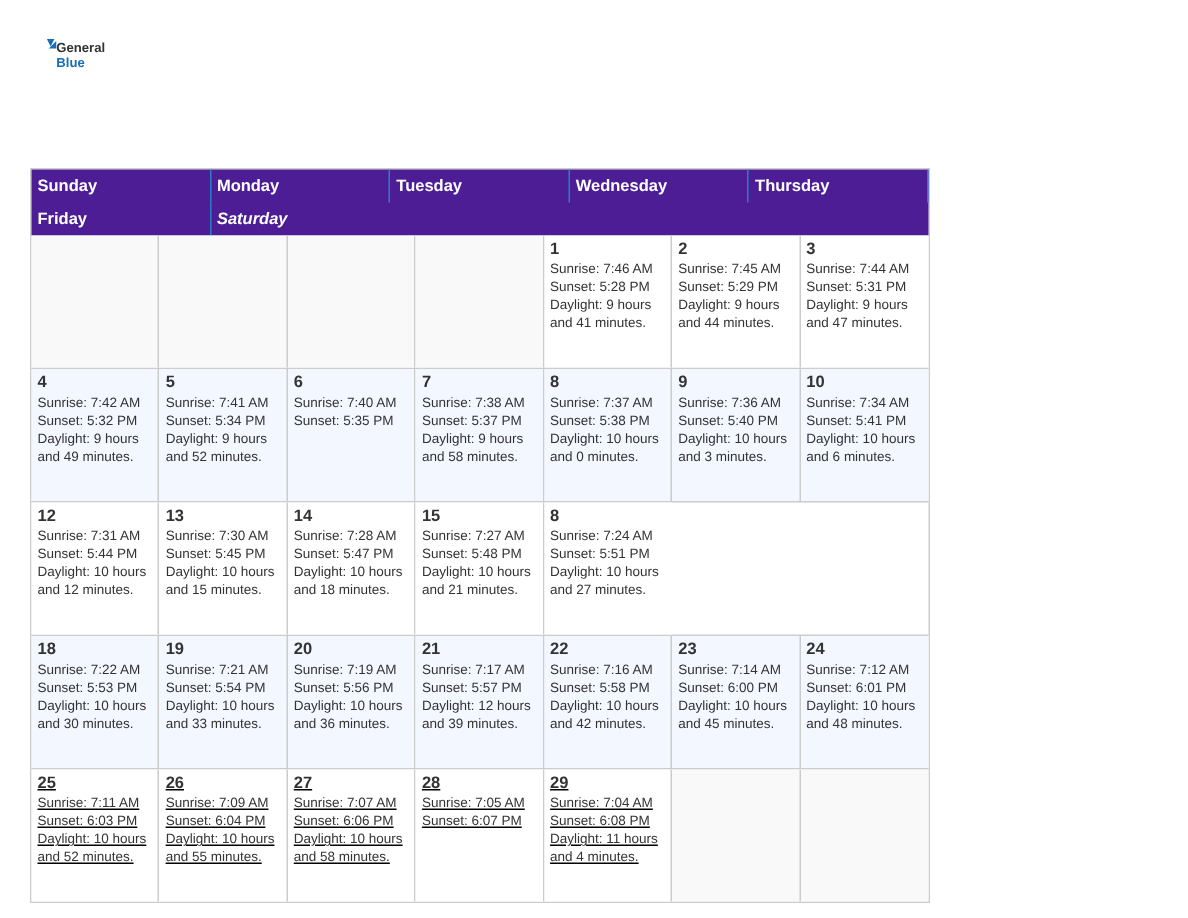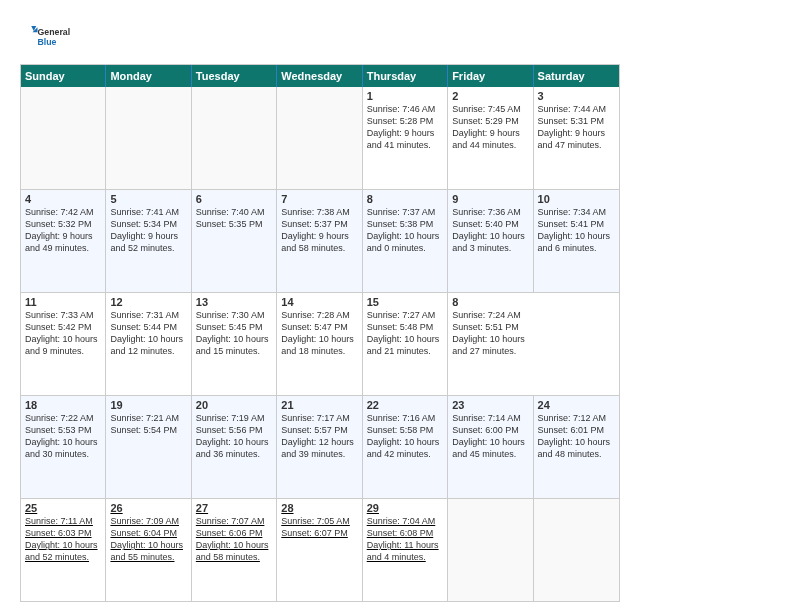--- a/index.html
+++ b/index.html
@@ -9,20 +9,21 @@
       width: 792px;
       height: 612px;
       overflow: hidden;
     }
     .page {
       width: 640px;
       height: 612px;
       padding: 16px 20px 10px 20px;
       display: flex;
       flex-direction: column;
+      gap: 48px;
     }
     .header {
       display: flex;
       justify-content: space-between;
       align-items: flex-start;
       margin-bottom: 8px;
     }
     .logo {
       display: flex;
       align-items: center;
@@ -43,32 +44,32 @@
       margin-top: 2px;
     }
     .calendar {
       flex: 1;
       display: flex;
       flex-direction: column;
       border: 1px solid #ccc;
     }
     .calendar-header {
       display: grid;
-      grid-template-columns: repeat(7, 1fr);
-      background: #0f766e;
+      grid-template-columns: repeat(5, 1fr);
+      background: #4c1d95;
     }
     .cal-header-cell {
       color: #fff;
       font-size: 11px;
       font-weight: bold;
       padding: 5px 4px;
       text-align: left;
       border-right: 1px solid #2a7ec5;
     }
-    .cal-header-cell:last-child { border-right: none; }
+    .cal-header-cell:last-child { border-right: none; font-style: italic; }
     .calendar-body {
       flex: 1;
       display: flex;
       flex-direction: column;
     }
     .cal-row {
       display: grid;
       grid-template-columns: repeat(7, 1fr);
       flex: 1;
       border-bottom: 1px solid #ccc;
@@ -196,26 +197,20 @@
           </div>
           <div class="cal-cell">
             <div class="day-number">10</div>
             <div class="cell-line">Sunrise: 7:34 AM</div>
             <div class="cell-line">Sunset: 5:41 PM</div>
             <div class="cell-line">Daylight: 10 hours and 6 minutes.</div>
           </div>
         </div>
         <div class="cal-row">
           <div class="cal-cell">
-            <div class="day-number">11</div>
-            <div class="cell-line">Sunrise: 7:33 AM</div>
-            <div class="cell-line">Sunset: 5:42 PM</div>
-            <div class="cell-line">Daylight: 10 hours and 9 minutes.</div>
-          </div>
-          <div class="cal-cell">
             <div class="day-number">12</div>
             <div class="cell-line">Sunrise: 7:31 AM</div>
             <div class="cell-line">Sunset: 5:44 PM</div>
             <div class="cell-line">Daylight: 10 hours and 12 minutes.</div>
           </div>
           <div class="cal-cell">
             <div class="day-number">13</div>
             <div class="cell-line">Sunrise: 7:30 AM</div>
             <div class="cell-line">Sunset: 5:45 PM</div>
             <div class="cell-line">Daylight: 10 hours and 15 minutes.</div>
@@ -243,20 +238,21 @@
           <div class="cal-cell">
             <div class="day-number">18</div>
             <div class="cell-line">Sunrise: 7:22 AM</div>
             <div class="cell-line">Sunset: 5:53 PM</div>
             <div class="cell-line">Daylight: 10 hours and 30 minutes.</div>
           </div>
           <div class="cal-cell">
             <div class="day-number">19</div>
             <div class="cell-line">Sunrise: 7:21 AM</div>
             <div class="cell-line">Sunset: 5:54 PM</div>
+            <div class="cell-line">Daylight: 10 hours and 33 minutes.</div>
           </div>
           <div class="cal-cell">
             <div class="day-number">20</div>
             <div class="cell-line">Sunrise: 7:19 AM</div>
             <div class="cell-line">Sunset: 5:56 PM</div>
             <div class="cell-line">Daylight: 10 hours and 36 minutes.</div>
           </div>
           <div class="cal-cell">
             <div class="day-number">21</div>
             <div class="cell-line">Sunrise: 7:17 AM</div>

